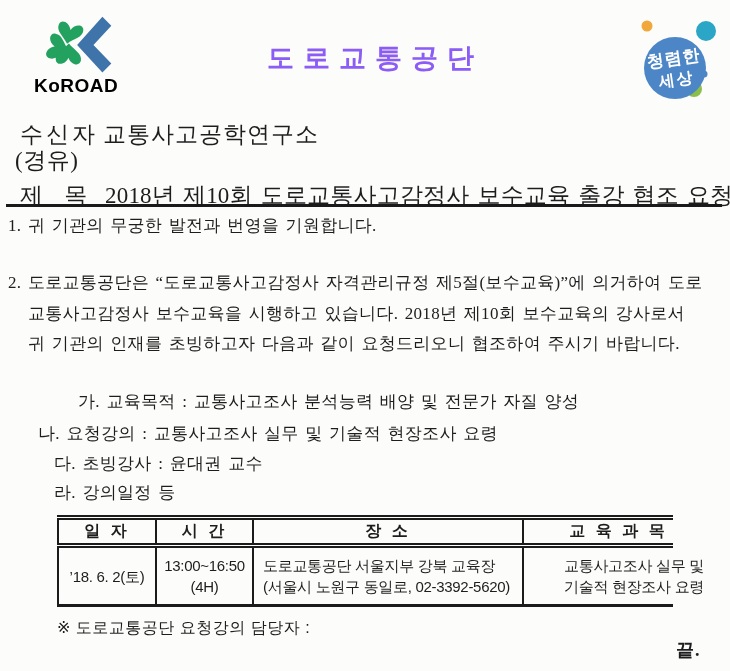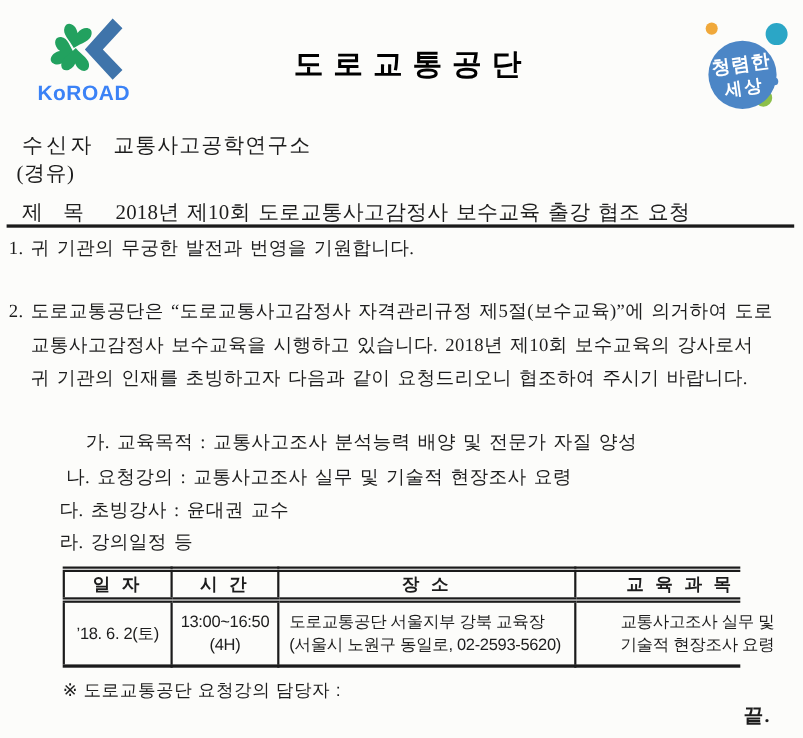--- a/index.html
+++ b/index.html
@@ -15,49 +15,49 @@
     margin: 0 auto;
   }
   .abs { position: absolute; white-space: nowrap; }
 
   
   .logo-wrap { left: 34px; top: 16px; width: 100px; height: 84px; }
   .logo-word {
     position: absolute; left: 0px; top: 59px;
     font-family: "Liberation Sans", "DejaVu Sans", sans-serif;
     font-weight: bold; font-size: 19px; letter-spacing: 0.5px;
-    color: #3b82f6;
+    color: #000000;
   }
   .doc-title {
     left: 240px; top: 40px; width: 270px;
     text-align: center; font-size: 27px; font-weight: bold;
-    letter-spacing: 9px; color: #000000;
+    letter-spacing: 9px; color: #8b5cf6;
   }
   .stamp-wrap { left: 628px; top: 10px; width: 100px; height: 104px; }
 
   
-  .meta { font-size: 19px; letter-spacing: 0.5px; }
+  .meta { font-size: 23px; letter-spacing: 0.5px; }
   .recipient-label { left: 20px; top: 119px; letter-spacing: 3px; }
   .recipient-value { left: 103px; top: 119px; letter-spacing: 1px; }
   .via-label { left: 15px; top: 145px; }
   .subject-label { left: 20px; top: 180px; white-space: pre; letter-spacing: 1px; }
   .subject-value { left: 105px; top: 180px; letter-spacing: 0.2px; word-spacing: 2px; }
   .title-divider {
     left: 6px; top: 204px; width: 716px; height: 3px;
     background: #1a1a1a;
   }
 
   
   .bodytext { font-size: 17px; letter-spacing: 0.3px; word-spacing: 2px; }
   .para1 { left: 8px; top: 214px; }
   .p2l1 { left: 8px;  top: 271px; }
   .p2l2 { left: 28px; top: 302px; }
   .p2l3 { left: 28px; top: 332px; }
   .item0 { left: 54px; top: 390px; margin-left: 24px; }
-  .item1 { left: 60px; top: 422px; }
+  .item1 { left: 38px; top: 422px; }
   .item2 { left: 54px; top: 452px; }
   .item3 { left: 54px; top: 481px; }
 
   
   .schedule { position: absolute; left: 57px; top: 515px; }
   table {
     border-collapse: collapse; table-layout: fixed; width: 615px;
     border-top: 5px double #1b1b1b;
     border-left: 2px solid #1b1b1b;
     border-bottom: 3px solid #1b1b1b;
@@ -157,21 +157,21 @@
         <th>교 육 과 목</th>
       </tr>
       <tr>
         <td class="c-date">’18. 6. 2(토)</td>
         <td class="c-time">
           <div>13:00~16:50</div>
           <div>(4H)</div>
         </td>
         <td class="c-place">
           <div>도로교통공단 서울지부 강북 교육장</div>
-          <div>(서울시 노원구 동일로,  02-2593-5620)</div>
+          <div>(서울시 노원구 동일로,  02-3392-5620)</div>
         </td>
         <td class="c-subj">
           <div>교통사고조사 실무 및</div>
           <div>기술적 현장조사 요령</div>
         </td>
       </tr>
     </tbody>
       </table>
   </div>
 

